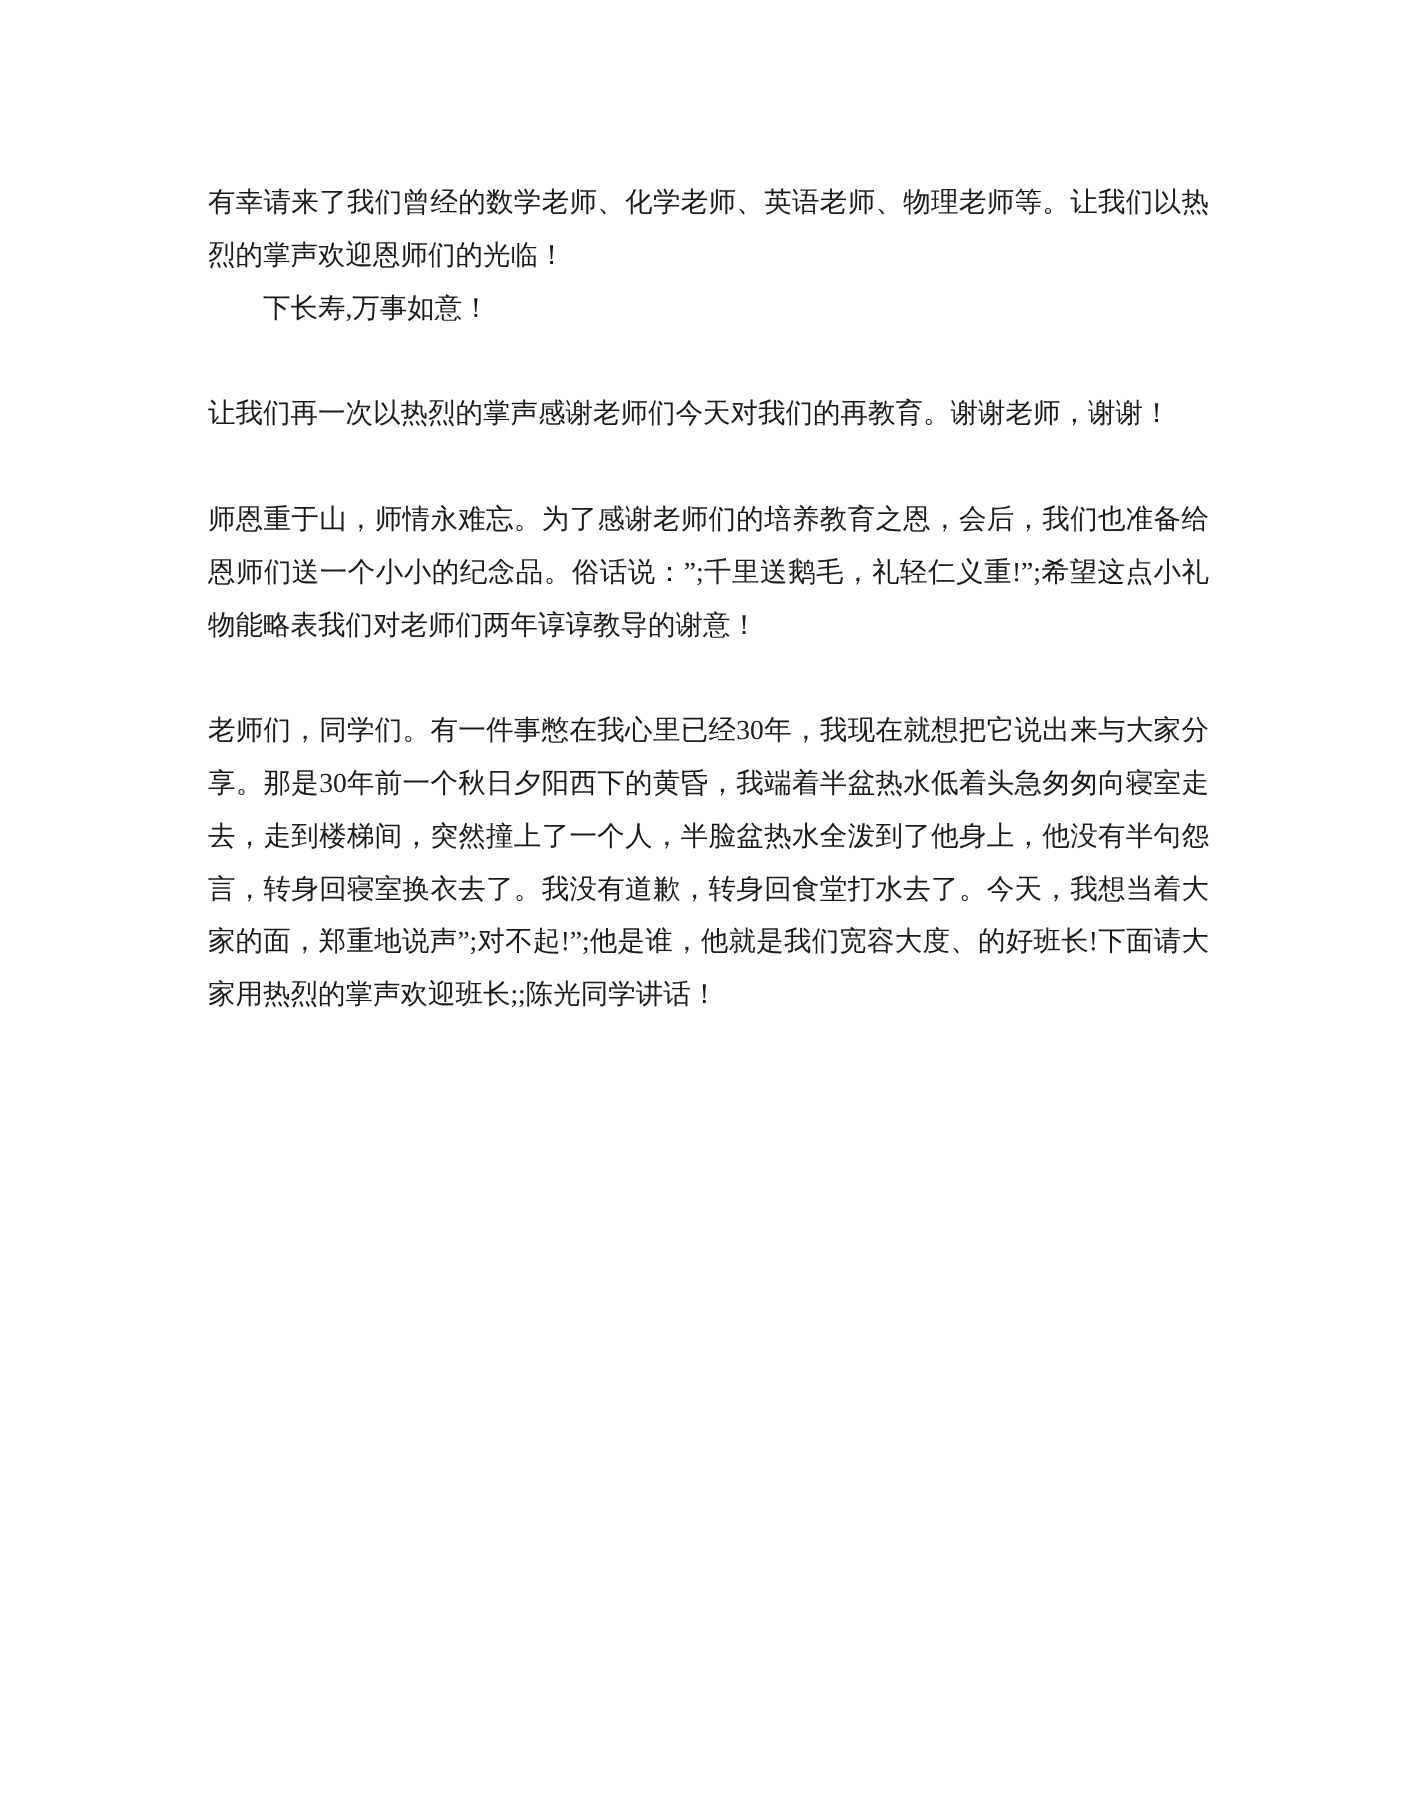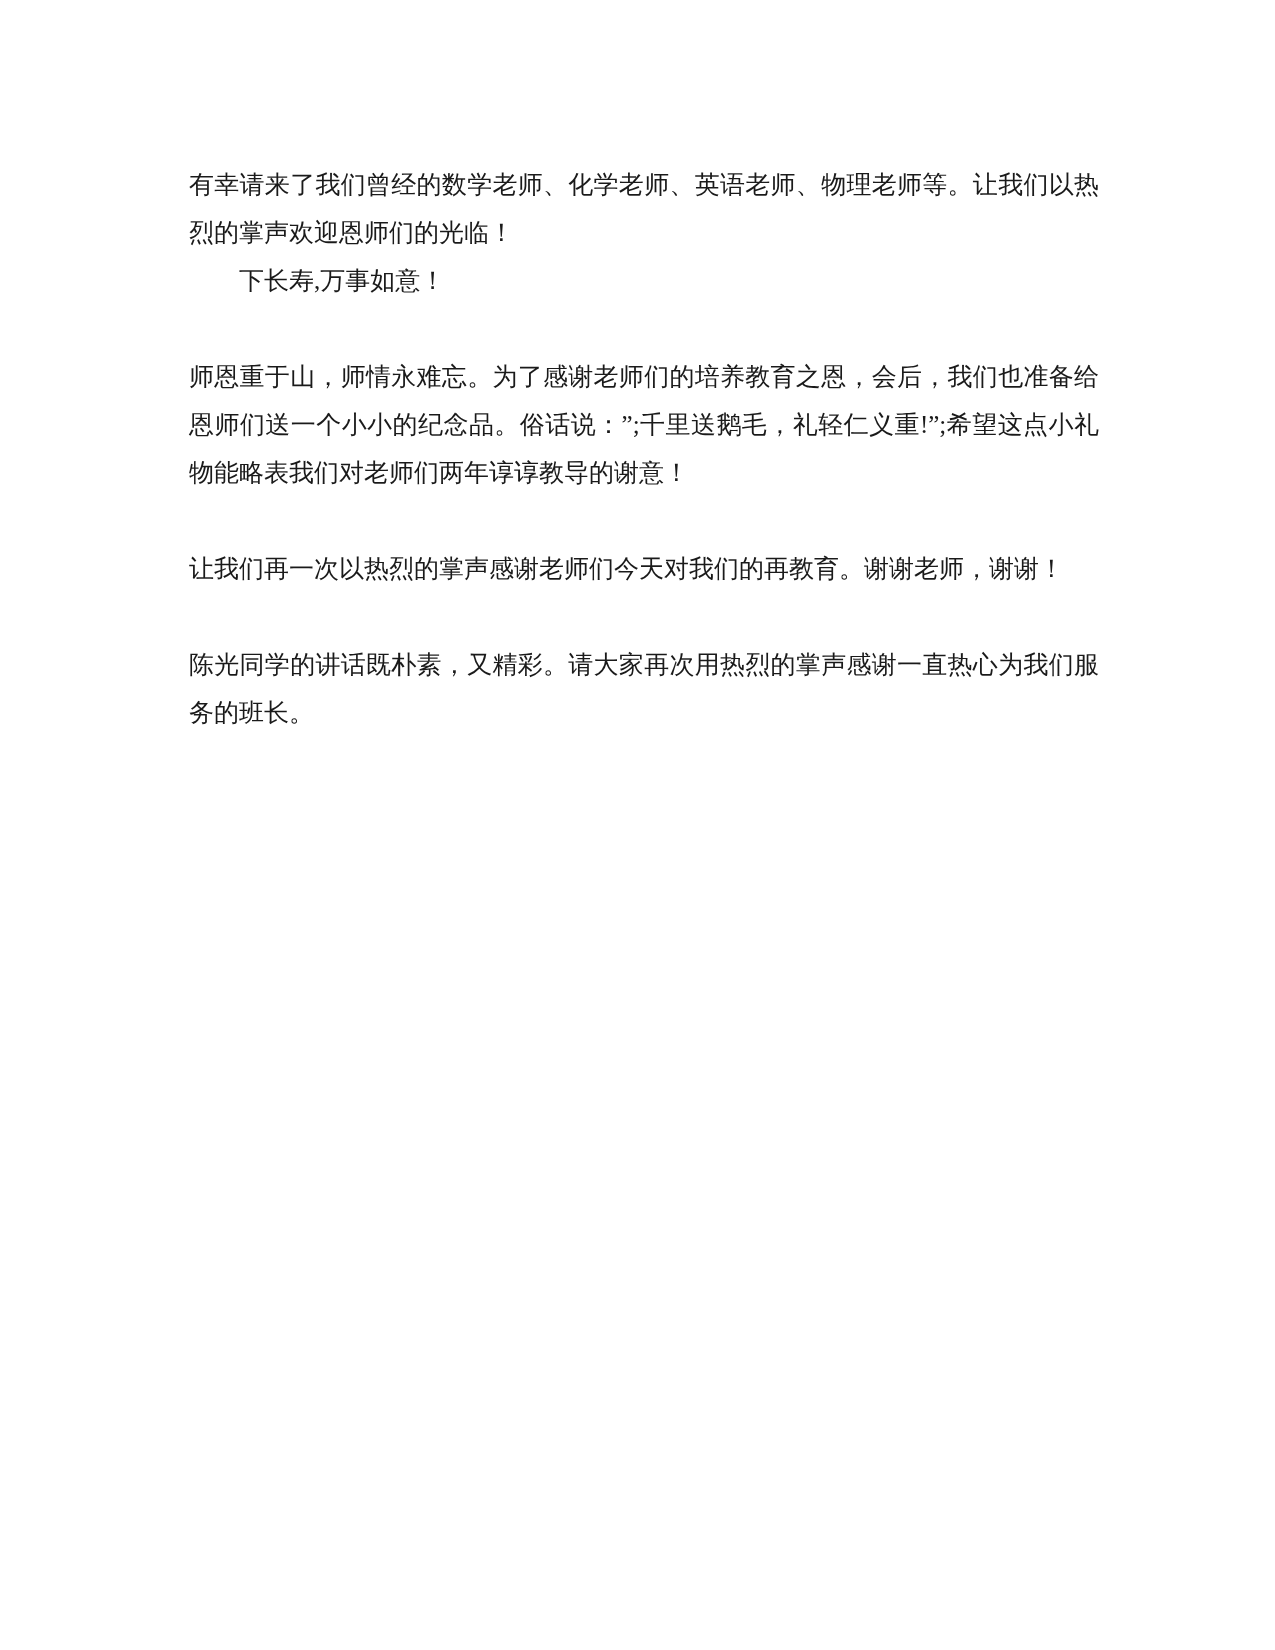--- a/index.html
+++ b/index.html
@@ -44,17 +44,17 @@
   }
 </style>
 </head>
 <body>
 
 <div class="page">
   <div class="doc-body">
 
   <p>有幸请来了我们曾经的数学老师、化学老师、英语老师、物理老师等。让我们以热烈的掌声欢迎恩师们的光临！</p>
       <p class="indent">下长寿,万事如意！</p>
+      <p class="gap">让我们再一次以热烈的掌声感谢老师们今天对我们的再教育。谢谢老师，谢谢！</p>
       <p class="gap">师恩重于山，师情永难忘。为了感谢老师们的培养教育之恩，会后，我们也准备给恩师们送一个小小的纪念品。俗话说：”;千里送鹅毛，礼轻仁义重!”;希望这点小礼物能略表我们对老师们两年谆谆教导的谢意！</p>
-      <p class="gap">让我们再一次以热烈的掌声感谢老师们今天对我们的再教育。谢谢老师，谢谢！</p>
-      <p class="gap">陈光同学的讲话既朴素，又精彩。请大家再次用热烈的掌声感谢一直热心为我们服务的班长。</p>
+      <p class="gap">老师们，同学们。有一件事憋在我心里已经30年，我现在就想把它说出来与大家分享。那是30年前一个秋日夕阳西下的黄昏，我端着半盆热水低着头急匆匆向寝室走去，走到楼梯间，突然撞上了一个人，半脸盆热水全泼到了他身上，他没有半句怨言，转身回寝室换衣去了。我没有道歉，转身回食堂打水去了。今天，我想当着大家的面，郑重地说声”;对不起!”;他是谁，他就是我们宽容大度、的好班长!下面请大家用热烈的掌声欢迎班长;;陈光同学讲话！</p>
     </div>
 </div>
 
 </body></html>

